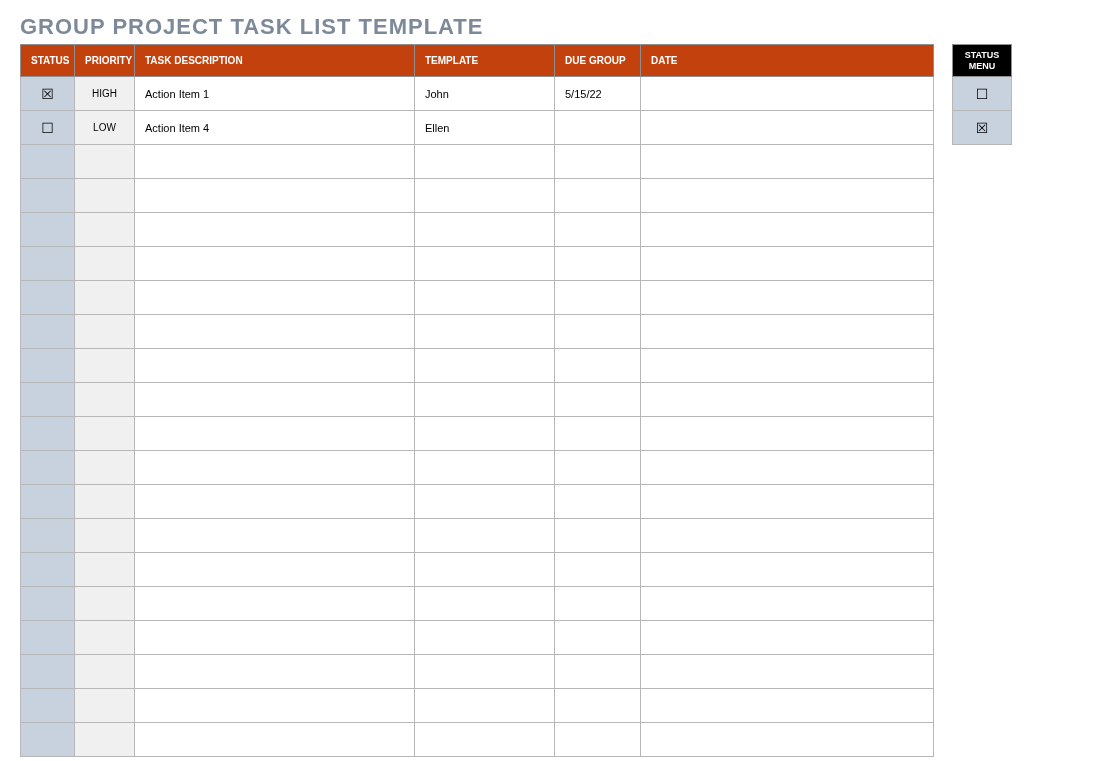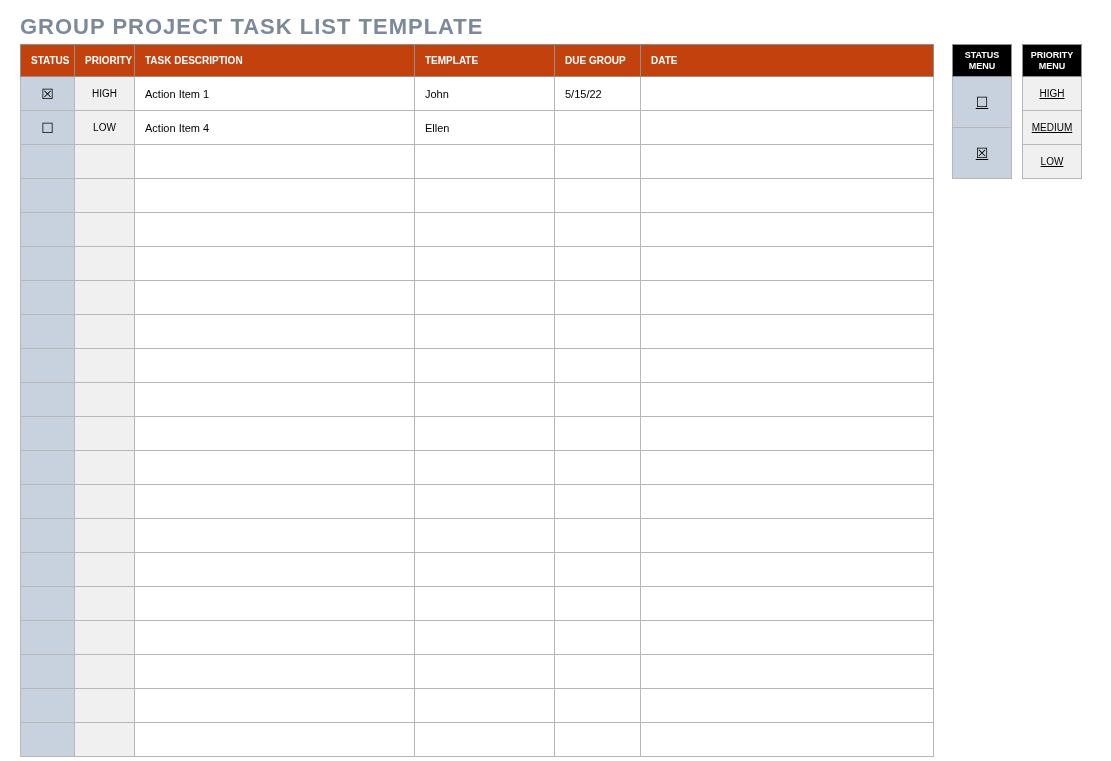--- a/index.html
+++ b/index.html
@@ -55,22 +55,21 @@
       text-align: center;
       font-size: 14px;
     }
     td.priority-cell {
       background: #f0f0f0;
       text-align: center;
       font-size: 10px;
     }
     .side-panels {
       display: flex;
-      gap: 10px;
-      text-decoration: underline;
+      gap: 16px;
     }
     .mini-table {
       border-collapse: collapse;
       width: 60px;
     }
     .mini-table th {
       background: #000000;
       color: #ffffff;
       font-size: 9px;
       font-weight: bold;
@@ -295,33 +294,15 @@
       <tbody id="status-menu-body">
           <tr>
             <td>☐</td>
           </tr>
           <tr>
             <td>☒</td>
           </tr>
         </tbody>
     </table>
 
-    <table class="mini-table priority-menu">
-      <thead>
-        <tr>
-            <th>PRIORITY MENU</th>
-          </tr>
-      </thead>
-      <tbody id="priority-menu-body">
-          <tr>
-            <td>HIGH</td>
-          </tr>
-          <tr>
-            <td>MEDIUM</td>
-          </tr>
-          <tr>
-            <td>LOW</td>
-          </tr>
-        </tbody>
-    </table>
   </div>
 
 </div>
 
 </body></html>

